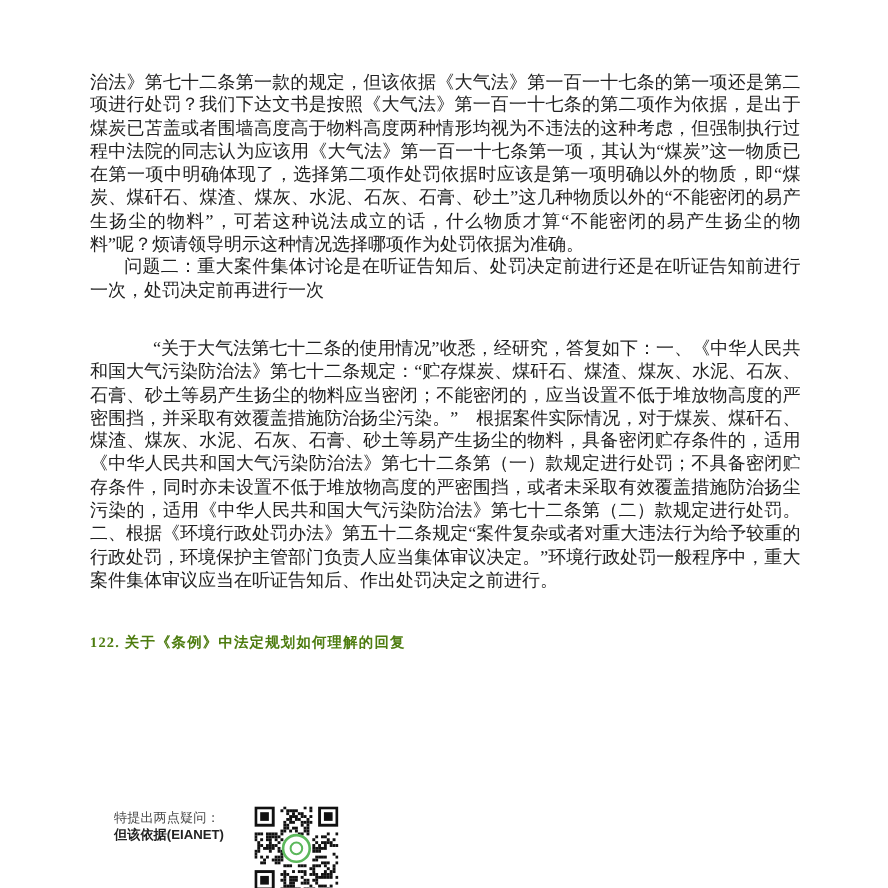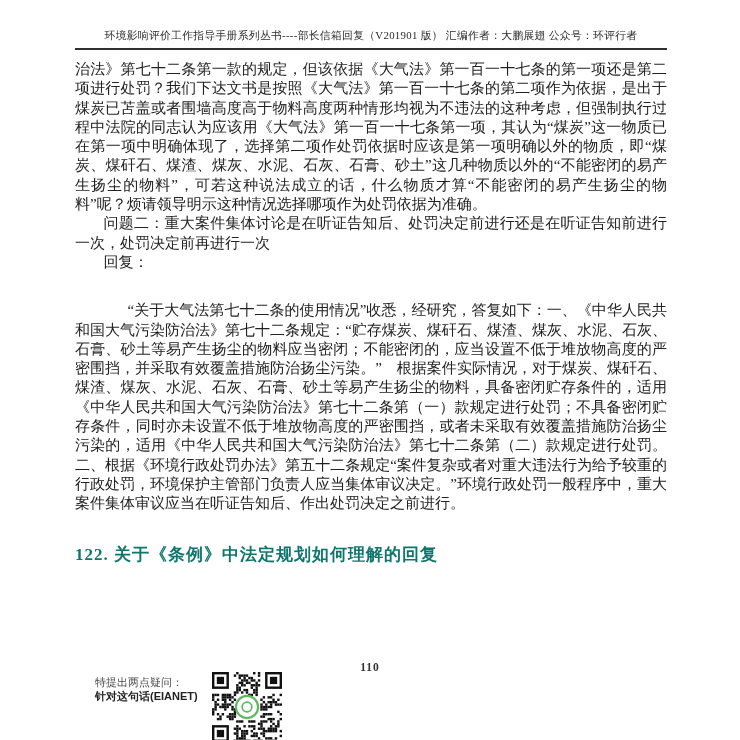--- a/index.html
+++ b/index.html
@@ -17,21 +17,21 @@
   .content{
     position:absolute;left:75px;width:592px;top:60px;
     font-size:15px;line-height:19.3px;text-align:justify;
     text-justify:inter-character;color:#222;
   }
   .content p{margin:0;}
   .indent{text-indent:1.9em;}
   .reply-indent{text-indent:3.5em;}
   .spacer{height:29px;}
   .section-heading{
-    margin:30px 0 0 0;font-size:17px;font-weight:bold;color:#0f766e;
+    margin:30px 0 0 0;font-size:12px;font-weight:bold;color:#4d7c0f;
     line-height:22px;letter-spacing:1px;
   }
   .letter-label{margin-top:18px !important;}
   .page-number{
     position:absolute;top:661px;left:0;width:740px;text-align:center;
     font-size:11.5px;font-weight:bold;color:#333;letter-spacing:1px;
   }
   .footer-left{
     position:absolute;left:95px;top:675px;font-size:11px;line-height:14px;
     color:#4a4a4a;font-family:"Liberation Sans","DejaVu Sans",sans-serif;
@@ -43,38 +43,33 @@
     position:absolute;left:440px;top:684px;font-size:11px;color:#333;
     font-weight:600;font-family:"Liberation Sans","DejaVu Sans",sans-serif;
     letter-spacing:0.5px;
   }
 </style>
 </head>
 <body>
 
 <div class="page">
 
-  <div class="header">
-    <span>环境影响评价工作指导手册系列丛书----部长信箱回复（V201901 版） 汇编作者：大鹏展翅 公众号：环评行者</span>
-  </div>
 
   <div class="content">
     <p>治法》第七十二条第一款的规定，但该依据《大气法》第一百一十七条的第一项还是第二项进行处罚？我们下达文书是按照《大气法》第一百一十七条的第二项作为依据，是出于煤炭已苫盖或者围墙高度高于物料高度两种情形均视为不违法的这种考虑，但强制执行过程中法院的同志认为应该用《大气法》第一百一十七条第一项，其认为“煤炭”这一物质已在第一项中明确体现了，选择第二项作处罚依据时应该是第一项明确以外的物质，即“煤炭、煤矸石、煤渣、煤灰、水泥、石灰、石膏、砂土”这几种物质以外的“不能密闭的易产生扬尘的物料”，可若这种说法成立的话，什么物质才算“不能密闭的易产生扬尘的物料”呢？烦请领导明示这种情况选择哪项作为处罚依据为准确。</p>
     <p class="indent">问题二：重大案件集体讨论是在听证告知后、处罚决定前进行还是在听证告知前进行一次，处罚决定前再进行一次</p>
-    <p class="indent">回复：</p>
     <div class="spacer"></div>
     <p class="reply-indent">“关于大气法第七十二条的使用情况”收悉，经研究，答复如下：一、《中华人民共和国大气污染防治法》第七十二条规定：“贮存煤炭、煤矸石、煤渣、煤灰、水泥、石灰、石膏、砂土等易产生扬尘的物料应当密闭；不能密闭的，应当设置不低于堆放物高度的严密围挡，并采取有效覆盖措施防治扬尘污染。”　根据案件实际情况，对于煤炭、煤矸石、煤渣、煤灰、水泥、石灰、石膏、砂土等易产生扬尘的物料，具备密闭贮存条件的，适用《中华人民共和国大气污染防治法》第七十二条第（一）款规定进行处罚；不具备密闭贮存条件，同时亦未设置不低于堆放物高度的严密围挡，或者未采取有效覆盖措施防治扬尘污染的，适用《中华人民共和国大气污染防治法》第七十二条第（二）款规定进行处罚。二、根据《环境行政处罚办法》第五十二条规定“案件复杂或者对重大违法行为给予较重的行政处罚，环境保护主管部门负责人应当集体审议决定。”环境行政处罚一般程序中，重大案件集体审议应当在听证告知后、作出处罚决定之前进行。</p>
     <h2 class="section-heading">122. 关于《条例》中法定规划如何理解的回复</h2>
   </div>
 
-  <div class="page-number">110</div>
 
   <div class="footer-left">
     <div>特提出两点疑问：</div>
-    <div class="bold">针对这句话(EIANET)</div>
+    <div class="bold">但该依据(EIANET)</div>
   </div>
 
   <div class="qr">
     <svg id="qr-svg" viewBox="0 0 29 29" xmlns="http://www.w3.org/2000/svg">
         <rect x="10" y="0" width="1" height="1" fill="#111"></rect>
         <rect x="17" y="0" width="1" height="1" fill="#111"></rect>
         <rect x="19" y="0" width="1" height="1" fill="#111"></rect>
         <rect x="9" y="1" width="1" height="1" fill="#111"></rect>
         <rect x="11" y="1" width="1" height="1" fill="#111"></rect>
         <rect x="12" y="1" width="1" height="1" fill="#111"></rect>

